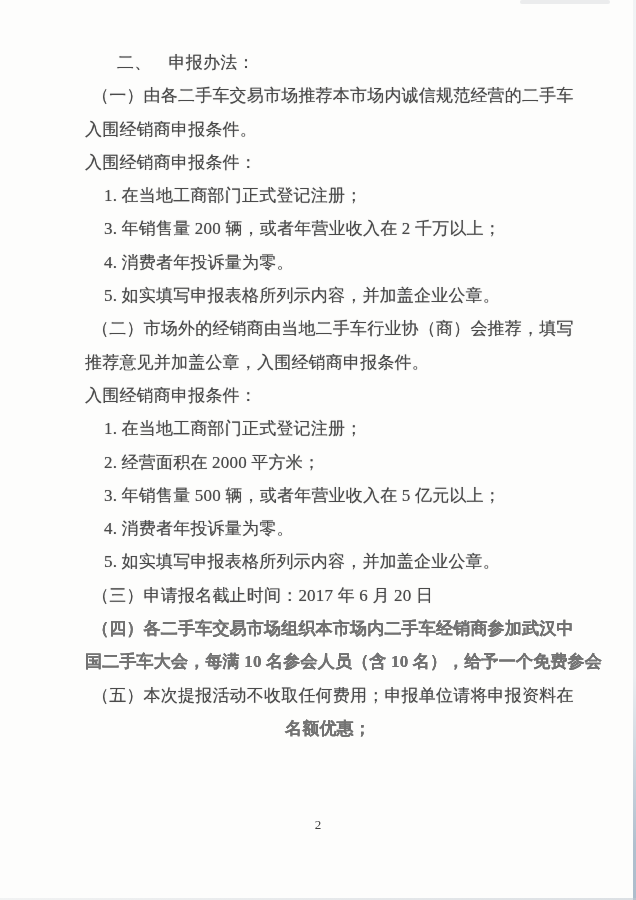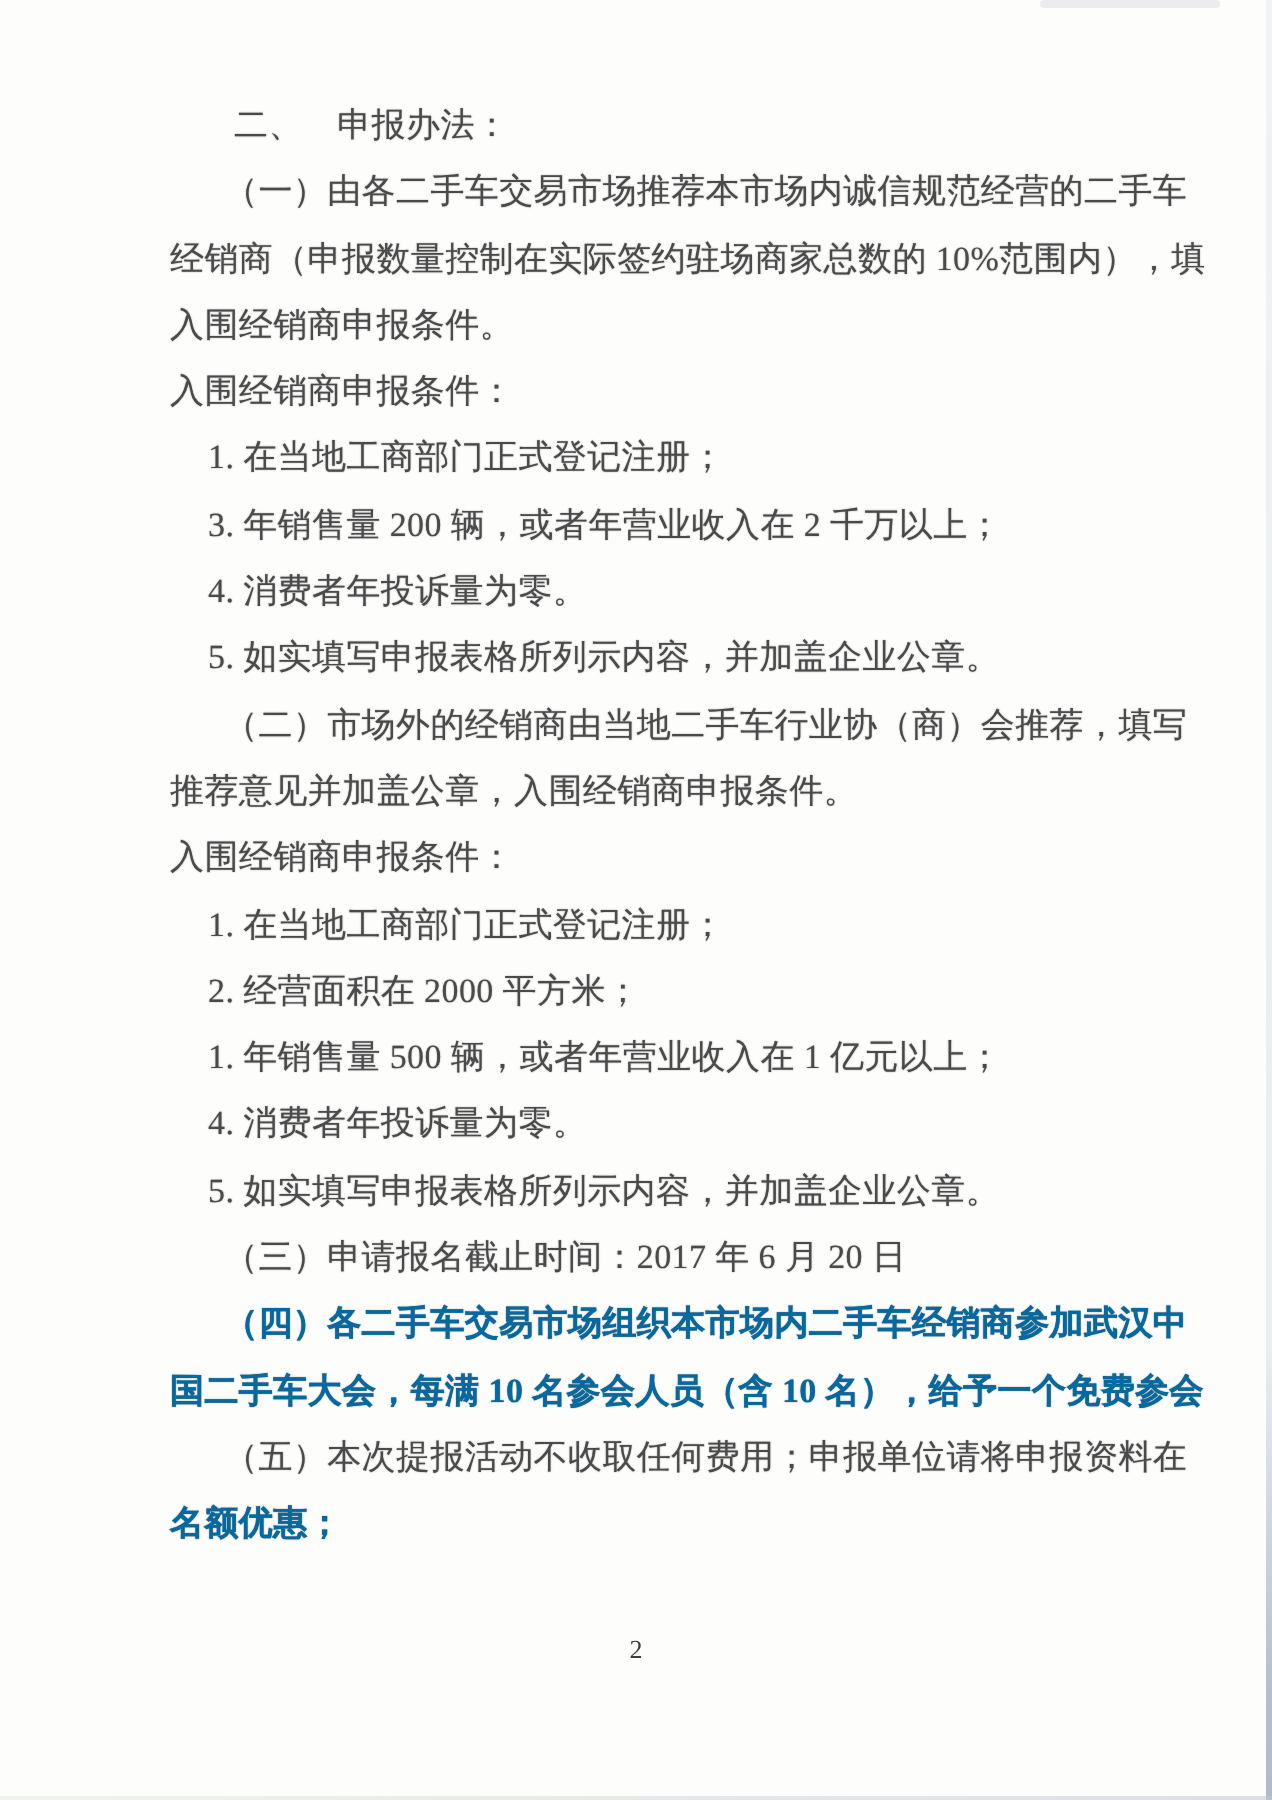--- a/index.html
+++ b/index.html
@@ -24,26 +24,27 @@
   .l {
     height: 33.3px;
     line-height: 33.3px;
     font-size: 17px;
     color: #4a4a4a;
     white-space: nowrap;
     letter-spacing: 0.2px;
     text-shadow: 0 0 0.8px rgba(80, 80, 80, 0.6);
   }
   .ind-first { padding-left: 32px; }
-  .ind-paren { padding-left: 7px; margin-left: 20px; }
+  .ind-paren { padding-left: 7px; }
   .ind-num  { padding-left: 19px; }
   .bold {
     font-weight: 700;
-    color: #0369a1;
+    color: #737373;
     text-shadow: 0 0 0.6px rgba(25, 25, 25, 0.75);
+    text-align: center;
   }
   .page-number {
     position: absolute;
     top: 817px;
     left: 0;
     width: 100%;
     text-align: center;
     font-size: 13px;
     color: #3c3c3c;
   }
@@ -83,33 +84,32 @@
     border-radius: 2px;
   }
 </style>
 </head>
 <body>
 
 <div class="page">
   <div class="doc-body">
     <div class="l ind-first">二、　申报办法：</div>
     <div class="l ind-paren">（一）由各二手车交易市场推荐本市场内诚信规范经营的二手车</div>
-    <div class="l">经销商（申报数量控制在实际签约驻场商家总数的 10%范围内），填</div>
     <div class="l">入围经销商申报条件。</div>
     <div class="l">入围经销商申报条件：</div>
     <div class="l ind-num">1. 在当地工商部门正式登记注册；</div>
     <div class="l ind-num">3. 年销售量 200 辆，或者年营业收入在 2 千万以上；</div>
     <div class="l ind-num">4. 消费者年投诉量为零。</div>
     <div class="l ind-num">5. 如实填写申报表格所列示内容，并加盖企业公章。</div>
     <div class="l ind-paren">（二）市场外的经销商由当地二手车行业协（商）会推荐，填写</div>
     <div class="l">推荐意见并加盖公章，入围经销商申报条件。</div>
     <div class="l">入围经销商申报条件：</div>
     <div class="l ind-num">1. 在当地工商部门正式登记注册；</div>
     <div class="l ind-num">2. 经营面积在 2000 平方米；</div>
-    <div class="l ind-num">1. 年销售量 500 辆，或者年营业收入在 1 亿元以上；</div>
+    <div class="l ind-num">3. 年销售量 500 辆，或者年营业收入在 5 亿元以上；</div>
     <div class="l ind-num">4. 消费者年投诉量为零。</div>
     <div class="l ind-num">5. 如实填写申报表格所列示内容，并加盖企业公章。</div>
     <div class="l ind-paren">（三）申请报名截止时间：2017 年 6 月 20 日</div>
     <div class="l ind-paren bold">（四）各二手车交易市场组织本市场内二手车经销商参加武汉中</div>
     <div class="l bold">国二手车大会，每满 10 名参会人员（含 10 名），给予一个免费参会</div>
     <div class="l ind-paren">（五）本次提报活动不收取任何费用；申报单位请将申报资料在</div>
     <div class="l bold">名额优惠；</div>
   </div>
 
   <div class="page-number">2</div>

